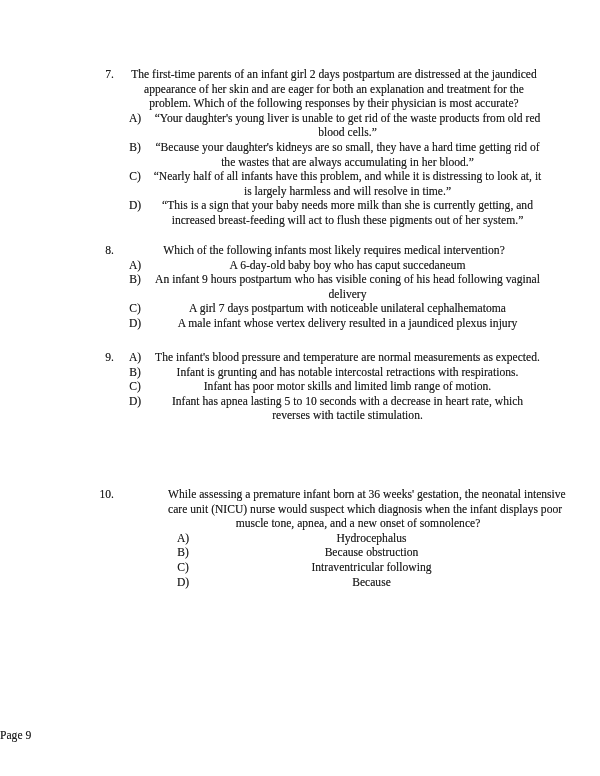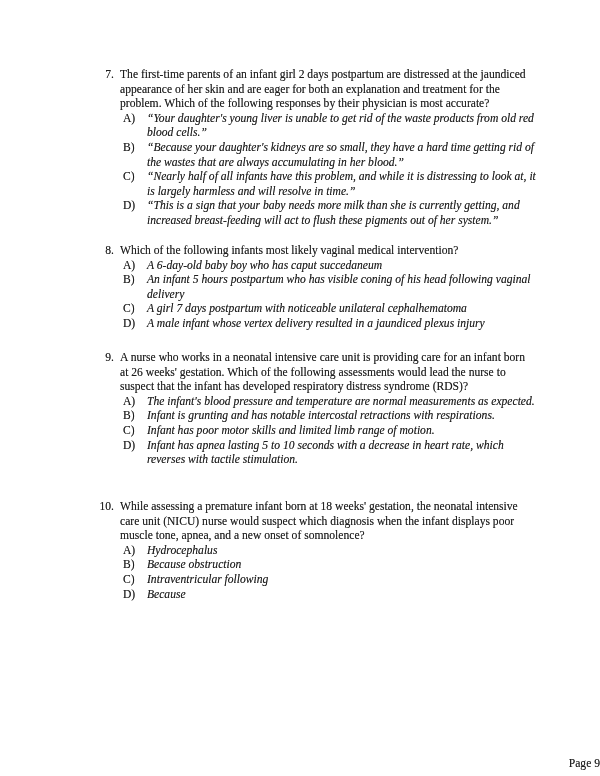--- a/index.html
+++ b/index.html
@@ -22,43 +22,42 @@
   .question {
     position: absolute;
     left: 88px;
     width: 460px;
     display: flex;
     align-items: flex-start;
   }
   .q7  { top: 68px; }
   .q8  { top: 244px; }
   .q9  { top: 351px; }
-  .q10 { top: 500px; }
+  .q10 { top: 488px; gap: 48px; }
   .qnum {
     flex: 0 0 26px;
     text-align: right;
     padding-right: 6px;
     white-space: nowrap;
   }
-  .qbody { flex: 1; min-width: 0; }
+  .qbody { flex: 1; min-width: 0; text-align: center; }
   .stem  { white-space: pre; }
   .option {
     display: flex;
     margin-left: 3px;
     align-items: flex-start;
   }
   .olet { flex: 0 0 24px; white-space: nowrap; }
-  .otext { flex: 1; white-space: pre; font-style: italic; }
+  .otext { flex: 1; white-space: pre; }
   .footer {
     position: absolute;
     top: 729px;
     left: 0;
     width: 600px;
-    text-align: right;
-    margin-top: 28px;
+    text-align: left;
   }
 </style>
 </head>
 <body>
 
 <div class="page">
 
   <div class="question q7">
     <div class="qnum">7.</div>
     <div class="qbody">
@@ -84,47 +83,44 @@
         <div class="olet">D)</div>
         <div class="otext">“This is a sign that your baby needs more milk than she is currently getting, and
 increased breast-feeding will act to flush these pigments out of her system.”</div>
       </div>
     </div>
   </div>
 
   <div class="question q8">
     <div class="qnum">8.</div>
     <div class="qbody">
-      <div class="stem">Which of the following infants most likely vaginal medical intervention?</div>
+      <div class="stem">Which of the following infants most likely requires medical intervention?</div>
       <div class="option">
         <div class="olet">A)</div>
         <div class="otext">A 6-day-old baby boy who has caput succedaneum</div>
       </div>
       <div class="option">
         <div class="olet">B)</div>
-        <div class="otext">An infant 5 hours postpartum who has visible coning of his head following vaginal
+        <div class="otext">An infant 9 hours postpartum who has visible coning of his head following vaginal
 delivery</div>
       </div>
       <div class="option">
         <div class="olet">C)</div>
         <div class="otext">A girl 7 days postpartum with noticeable unilateral cephalhematoma</div>
       </div>
       <div class="option">
         <div class="olet">D)</div>
         <div class="otext">A male infant whose vertex delivery resulted in a jaundiced plexus injury</div>
       </div>
     </div>
   </div>
 
   <div class="question q9">
     <div class="qnum">9.</div>
     <div class="qbody">
-      <div class="stem">A nurse who works in a neonatal intensive care unit is providing care for an infant born
-at 26 weeks' gestation. Which of the following assessments would lead the nurse to
-suspect that the infant has developed respiratory distress syndrome (RDS)?</div>
       <div class="option">
         <div class="olet">A)</div>
         <div class="otext">The infant's blood pressure and temperature are normal measurements as expected.</div>
       </div>
       <div class="option">
         <div class="olet">B)</div>
         <div class="otext">Infant is grunting and has notable intercostal retractions with respirations.</div>
       </div>
       <div class="option">
         <div class="olet">C)</div>
@@ -134,21 +130,21 @@
         <div class="olet">D)</div>
         <div class="otext">Infant has apnea lasting 5 to 10 seconds with a decrease in heart rate, which
 reverses with tactile stimulation.</div>
       </div>
     </div>
   </div>
 
   <div class="question q10">
     <div class="qnum">10.</div>
     <div class="qbody">
-      <div class="stem">While assessing a premature infant born at 18 weeks' gestation, the neonatal intensive
+      <div class="stem">While assessing a premature infant born at 36 weeks' gestation, the neonatal intensive
 care unit (NICU) nurse would suspect which diagnosis when the infant displays poor
 muscle tone, apnea, and a new onset of somnolence?</div>
       <div class="option">
         <div class="olet">A)</div>
         <div class="otext">Hydrocephalus</div>
       </div>
       <div class="option">
         <div class="olet">B)</div>
         <div class="otext">Because obstruction</div>
       </div>

